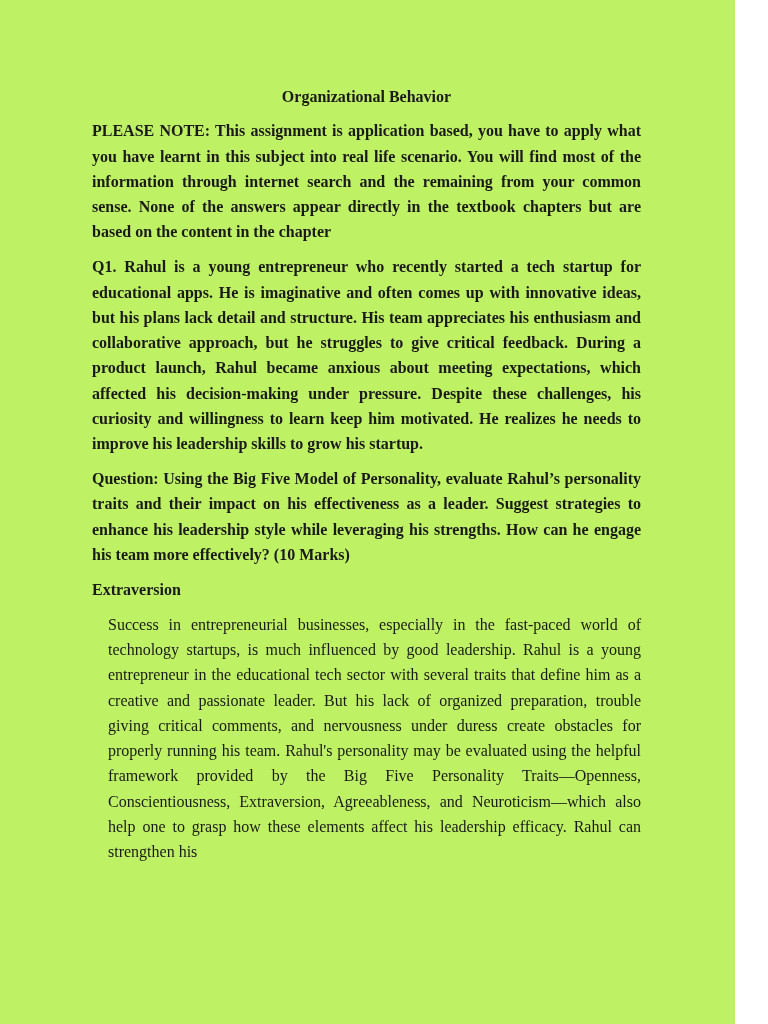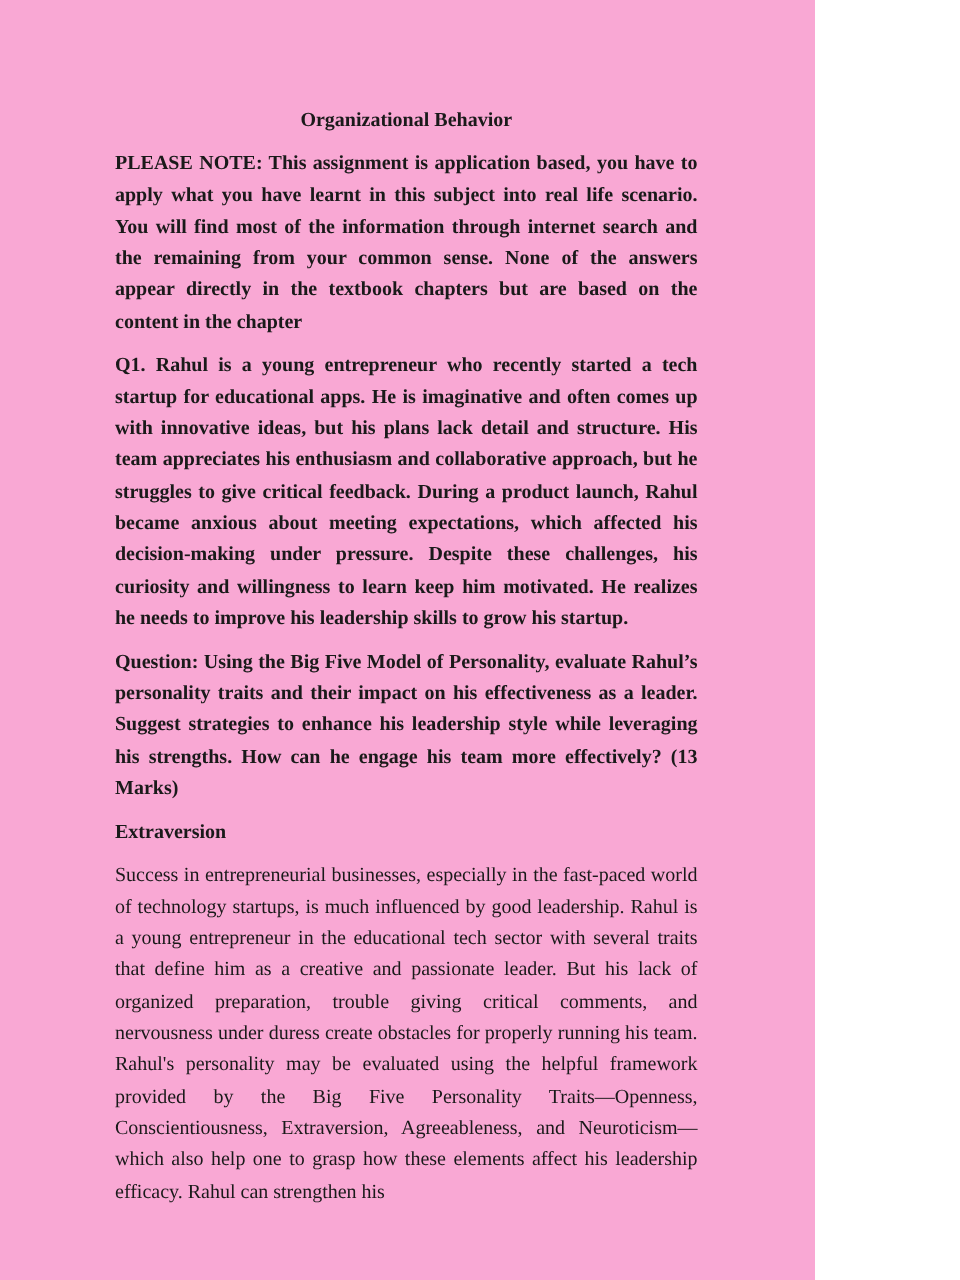--- a/index.html
+++ b/index.html
@@ -5,23 +5,23 @@
   html, body {
     margin: 0;
     padding: 0;
     background: #ffffff;
     width: 768px;
     height: 1024px;
     overflow: hidden;
   }
   .page {
     box-sizing: border-box;
-    width: 652px;
+    width: 735px;
     height: 1024px;
-    background: #f9a8d4;
+    background: #bef264;
     padding: 84px 94px 0 92px;
     font-family: "Liberation Serif", "DejaVu Serif", serif;
     color: #1a1a1a;
     font-size: 16px;
   }
   .doc-title, .doc-subtitle {
     font-size: 16px;
     font-weight: bold;
     text-align: center;
     line-height: 25.3px;
@@ -34,34 +34,35 @@
     margin: 0 0 9.5px 0;
     line-height: 25.3px;
     text-align: justify;
     font-family: Liberation Serif, serif;
   }
   .para.bold {
     font-weight: bold;
   }
   .para.regular {
     font-weight: normal;
+    margin-left: 16px;
   }
 </style>
 </head>
 <body>
 
 <div class="page">
 
   <h1 class="doc-title">Organizational Behavior</h1>
 
 
   <p class="para bold">PLEASE NOTE:  This assignment is application based, you have to apply what you have learnt in this subject into real life scenario. You will find most of the information through internet search and the remaining from your common sense. None of the answers appear directly in the textbook chapters but are based on the content in the chapter</p>
 
   <p class="para bold">Q1. Rahul is a young entrepreneur who recently started a tech startup for educational apps. He is imaginative and often comes up with innovative ideas, but his plans lack detail and structure. His team appreciates his enthusiasm and collaborative approach, but he struggles to give critical feedback. During a product launch, Rahul became anxious about meeting expectations, which affected his decision-making under pressure. Despite these challenges, his curiosity and willingness to learn keep him motivated. He realizes he needs to improve his leadership skills to grow his startup.</p>
 
-  <p class="para bold">Question: Using the Big Five Model of Personality, evaluate Rahul’s personality traits and their impact on his effectiveness as a leader. Suggest strategies to enhance his leadership style while leveraging his strengths. How can he engage his team more effectively? (13 Marks)</p>
+  <p class="para bold">Question: Using the Big Five Model of Personality, evaluate Rahul’s personality traits and their impact on his effectiveness as a leader. Suggest strategies to enhance his leadership style while leveraging his strengths. How can he engage his team more effectively? (10 Marks)</p>
 
 
   <p class="para bold">Extraversion</p>
 
   <p class="para regular">Success in entrepreneurial businesses, especially in the fast-paced world of technology startups, is much influenced by good leadership.  Rahul is a young entrepreneur in the educational tech sector with several traits that define him as a creative and passionate leader. But his lack of organized preparation, trouble giving critical comments, and nervousness under duress create obstacles for properly running his team.  Rahul's personality may be evaluated using the helpful framework provided by the Big Five Personality Traits—Openness, Conscientiousness, Extraversion, Agreeableness, and Neuroticism—which also help one to grasp how these elements affect his leadership efficacy.  Rahul can strengthen his</p>
 
 </div>
 
 </body></html>

